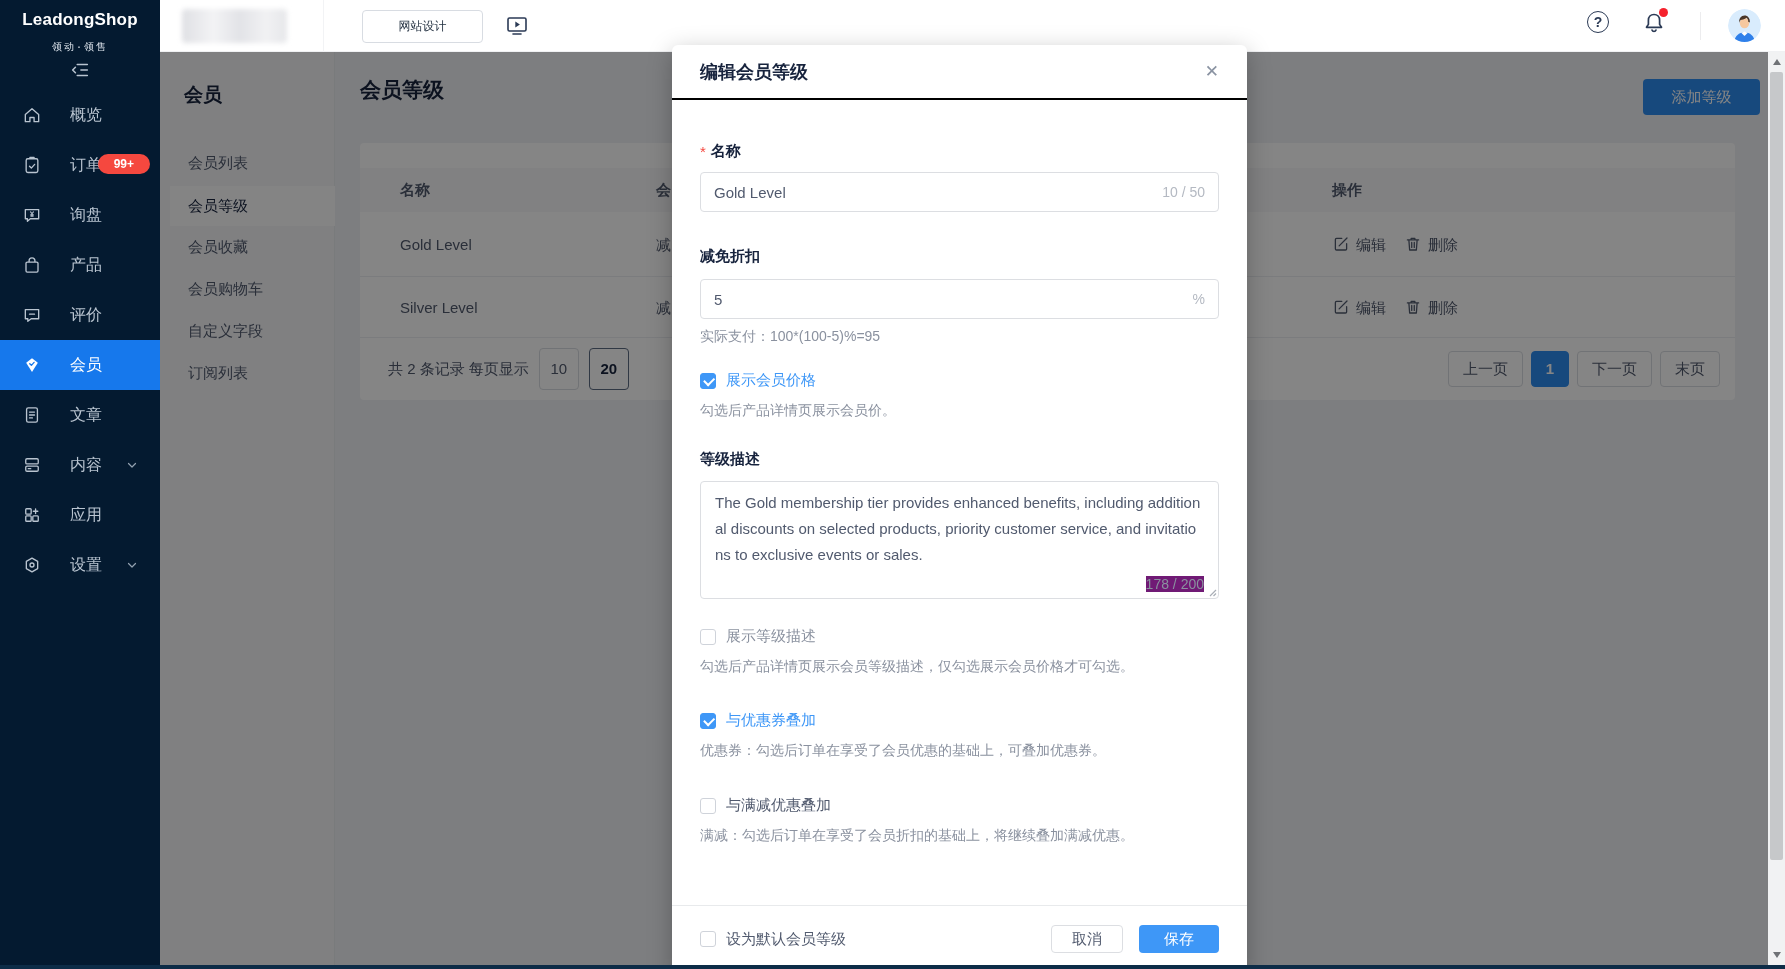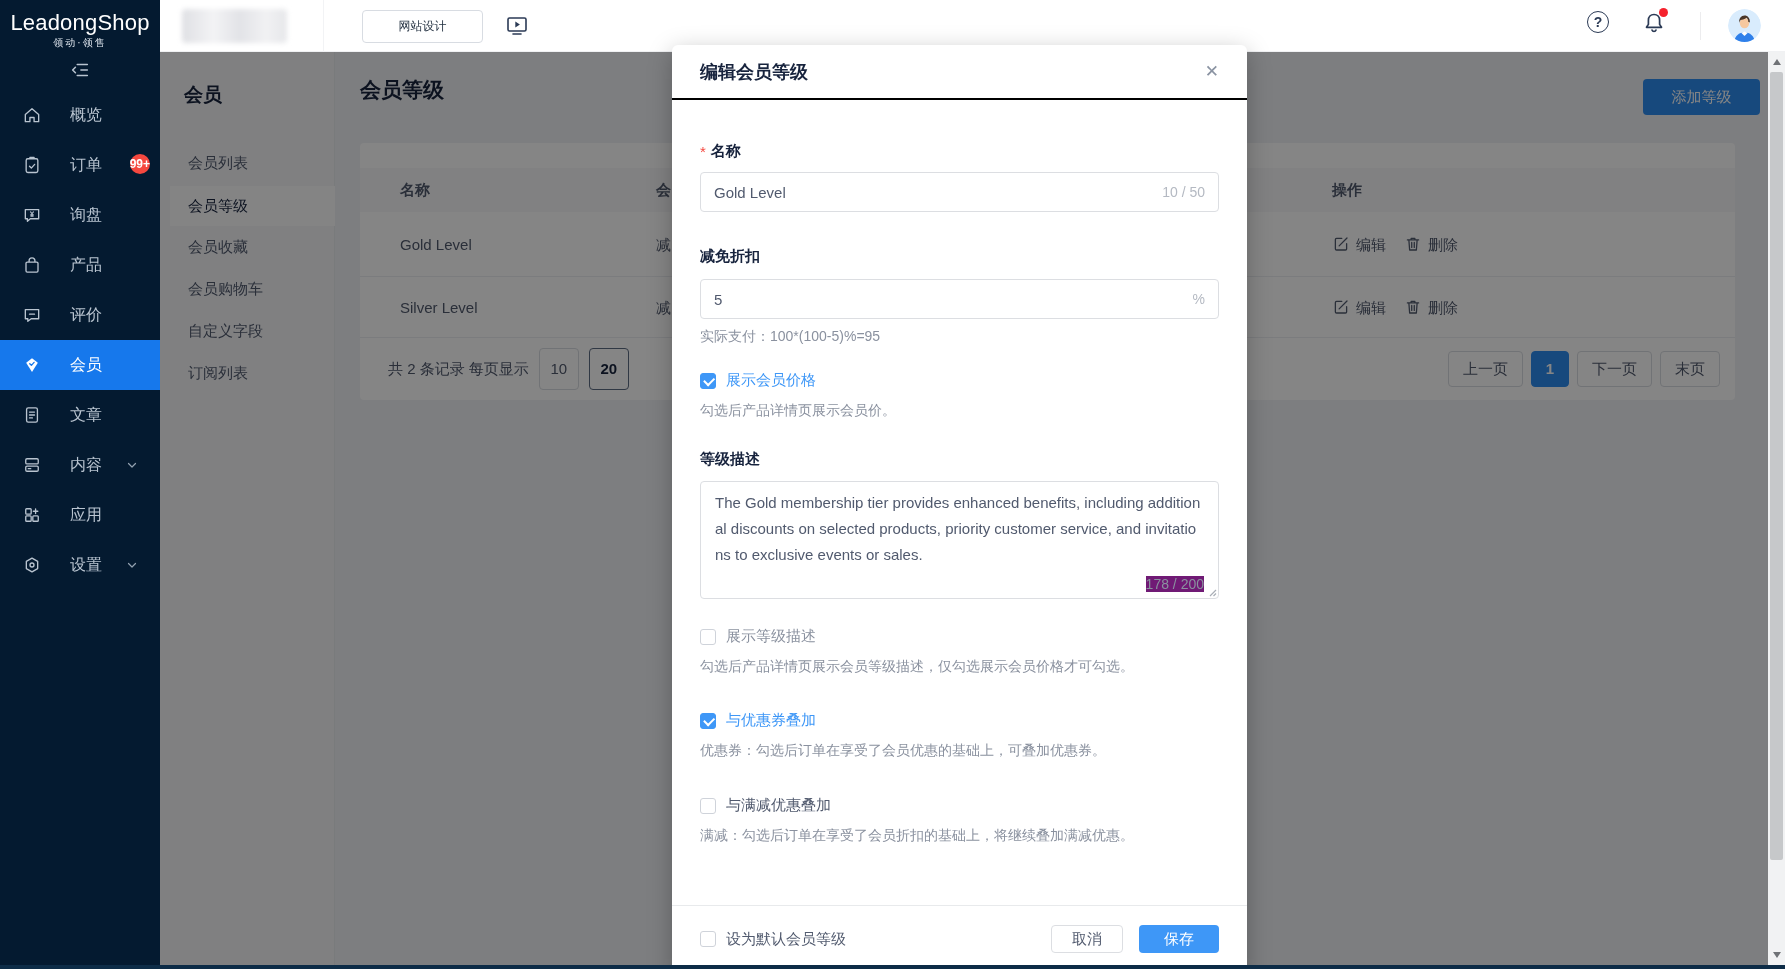--- a/index.html
+++ b/index.html
@@ -5,30 +5,30 @@
   * { margin:0; padding:0; box-sizing:border-box; }
   html,body { background:#333; }
   .stage {
     position:relative; width:1785px; height:969px; overflow:hidden;
     background:#f0f2f5; font-family:"Liberation Sans","DejaVu Sans",sans-serif;
     -webkit-font-smoothing:antialiased;
   }
   
   .sidebar { position:absolute; left:0; top:0; width:160px; height:969px; background:#041a30; z-index:20; }
   .logo { text-align:center; padding-top:10px; }
-  .logo-title { color:#fff; font-size:22px; font-weight:400; letter-spacing:.2px; }
-  .logo-sub { color:#dfe6ee; font-size:10px; letter-spacing:2px; margin-top:0; }
+  .logo-title { color:#fff; font-size:17px; font-weight:700; letter-spacing:.2px; }
+  .logo-sub { color:#dfe6ee; font-size:10px; letter-spacing:2px; margin-top:10px;font-family:Liberation Mono, monospace; }
   .collapse { position:absolute; top:56px; left:66px; width:28px; height:28px; display:flex; align-items:center; justify-content:center; cursor:pointer; }
   .nav { position:absolute; top:90px; left:0; width:160px; }
   .nav-item { position:relative; height:50px; display:flex; align-items:center; padding-left:22px; cursor:pointer; }
   .nav-ic { width:20px; height:20px; display:inline-flex; }
   .nav-label { margin-left:28px; font-size:16px; color:#b9c4d0; }
   .nav-item.active { background:#1678ec; }
   .nav-item.active .nav-label { color:#fff; }
-  .badge { position:absolute; right:10px; top:14px; background:#f5483f; color:#fff; font-size:12px; line-height:20px; padding:0 0; border-radius:10px; font-weight:700; }
+  .badge { position:absolute; right:10px; top:14px; background:#f5483f; color:#fff; font-size:12px; line-height:20px; padding:0 16px; border-radius:10px; font-weight:700; }
   .chev { position:absolute; right:22px; top:19px; width:12px; height:12px; }
   
   .topbar { position:absolute; left:160px; top:0; width:1625px; height:52px; background:#fff; border-bottom:1px solid #f0f1f3; z-index:20; }
   .store-blur { position:absolute; left:22px; top:9px; width:105px; height:34px; border-radius:4px;
     background:linear-gradient(90deg,#dfe0e4 0%,#f3f3f5 30%,#e2e3e7 55%,#f1f1f3 80%,#e6e7ea 100%); filter:blur(2.5px); }
   .tb-vline { position:absolute; left:163px; top:0; width:1px; height:52px; background:#f2f3f5; }
   .design-btn { position:absolute; left:202px; top:10px; width:121px; height:33px; background:#fff; border:1px solid #d8dce2; border-radius:4px; font-size:12px; color:#1f2d3d; cursor:pointer; font-family:inherit; }
   .video-ic { position:absolute; left:345px; top:14px; width:24px; height:24px; cursor:pointer; }
   .help-ic { position:absolute; left:1427px; top:11px; width:22px; height:22px; border:1.8px solid #2b3a55; border-radius:50%; color:#2b3a55; font-size:14px; font-weight:700; display:flex; align-items:center; justify-content:center; cursor:pointer; }
   .bell-wrap { position:absolute; left:1482px; top:10px; width:24px; height:26px; cursor:pointer; }

